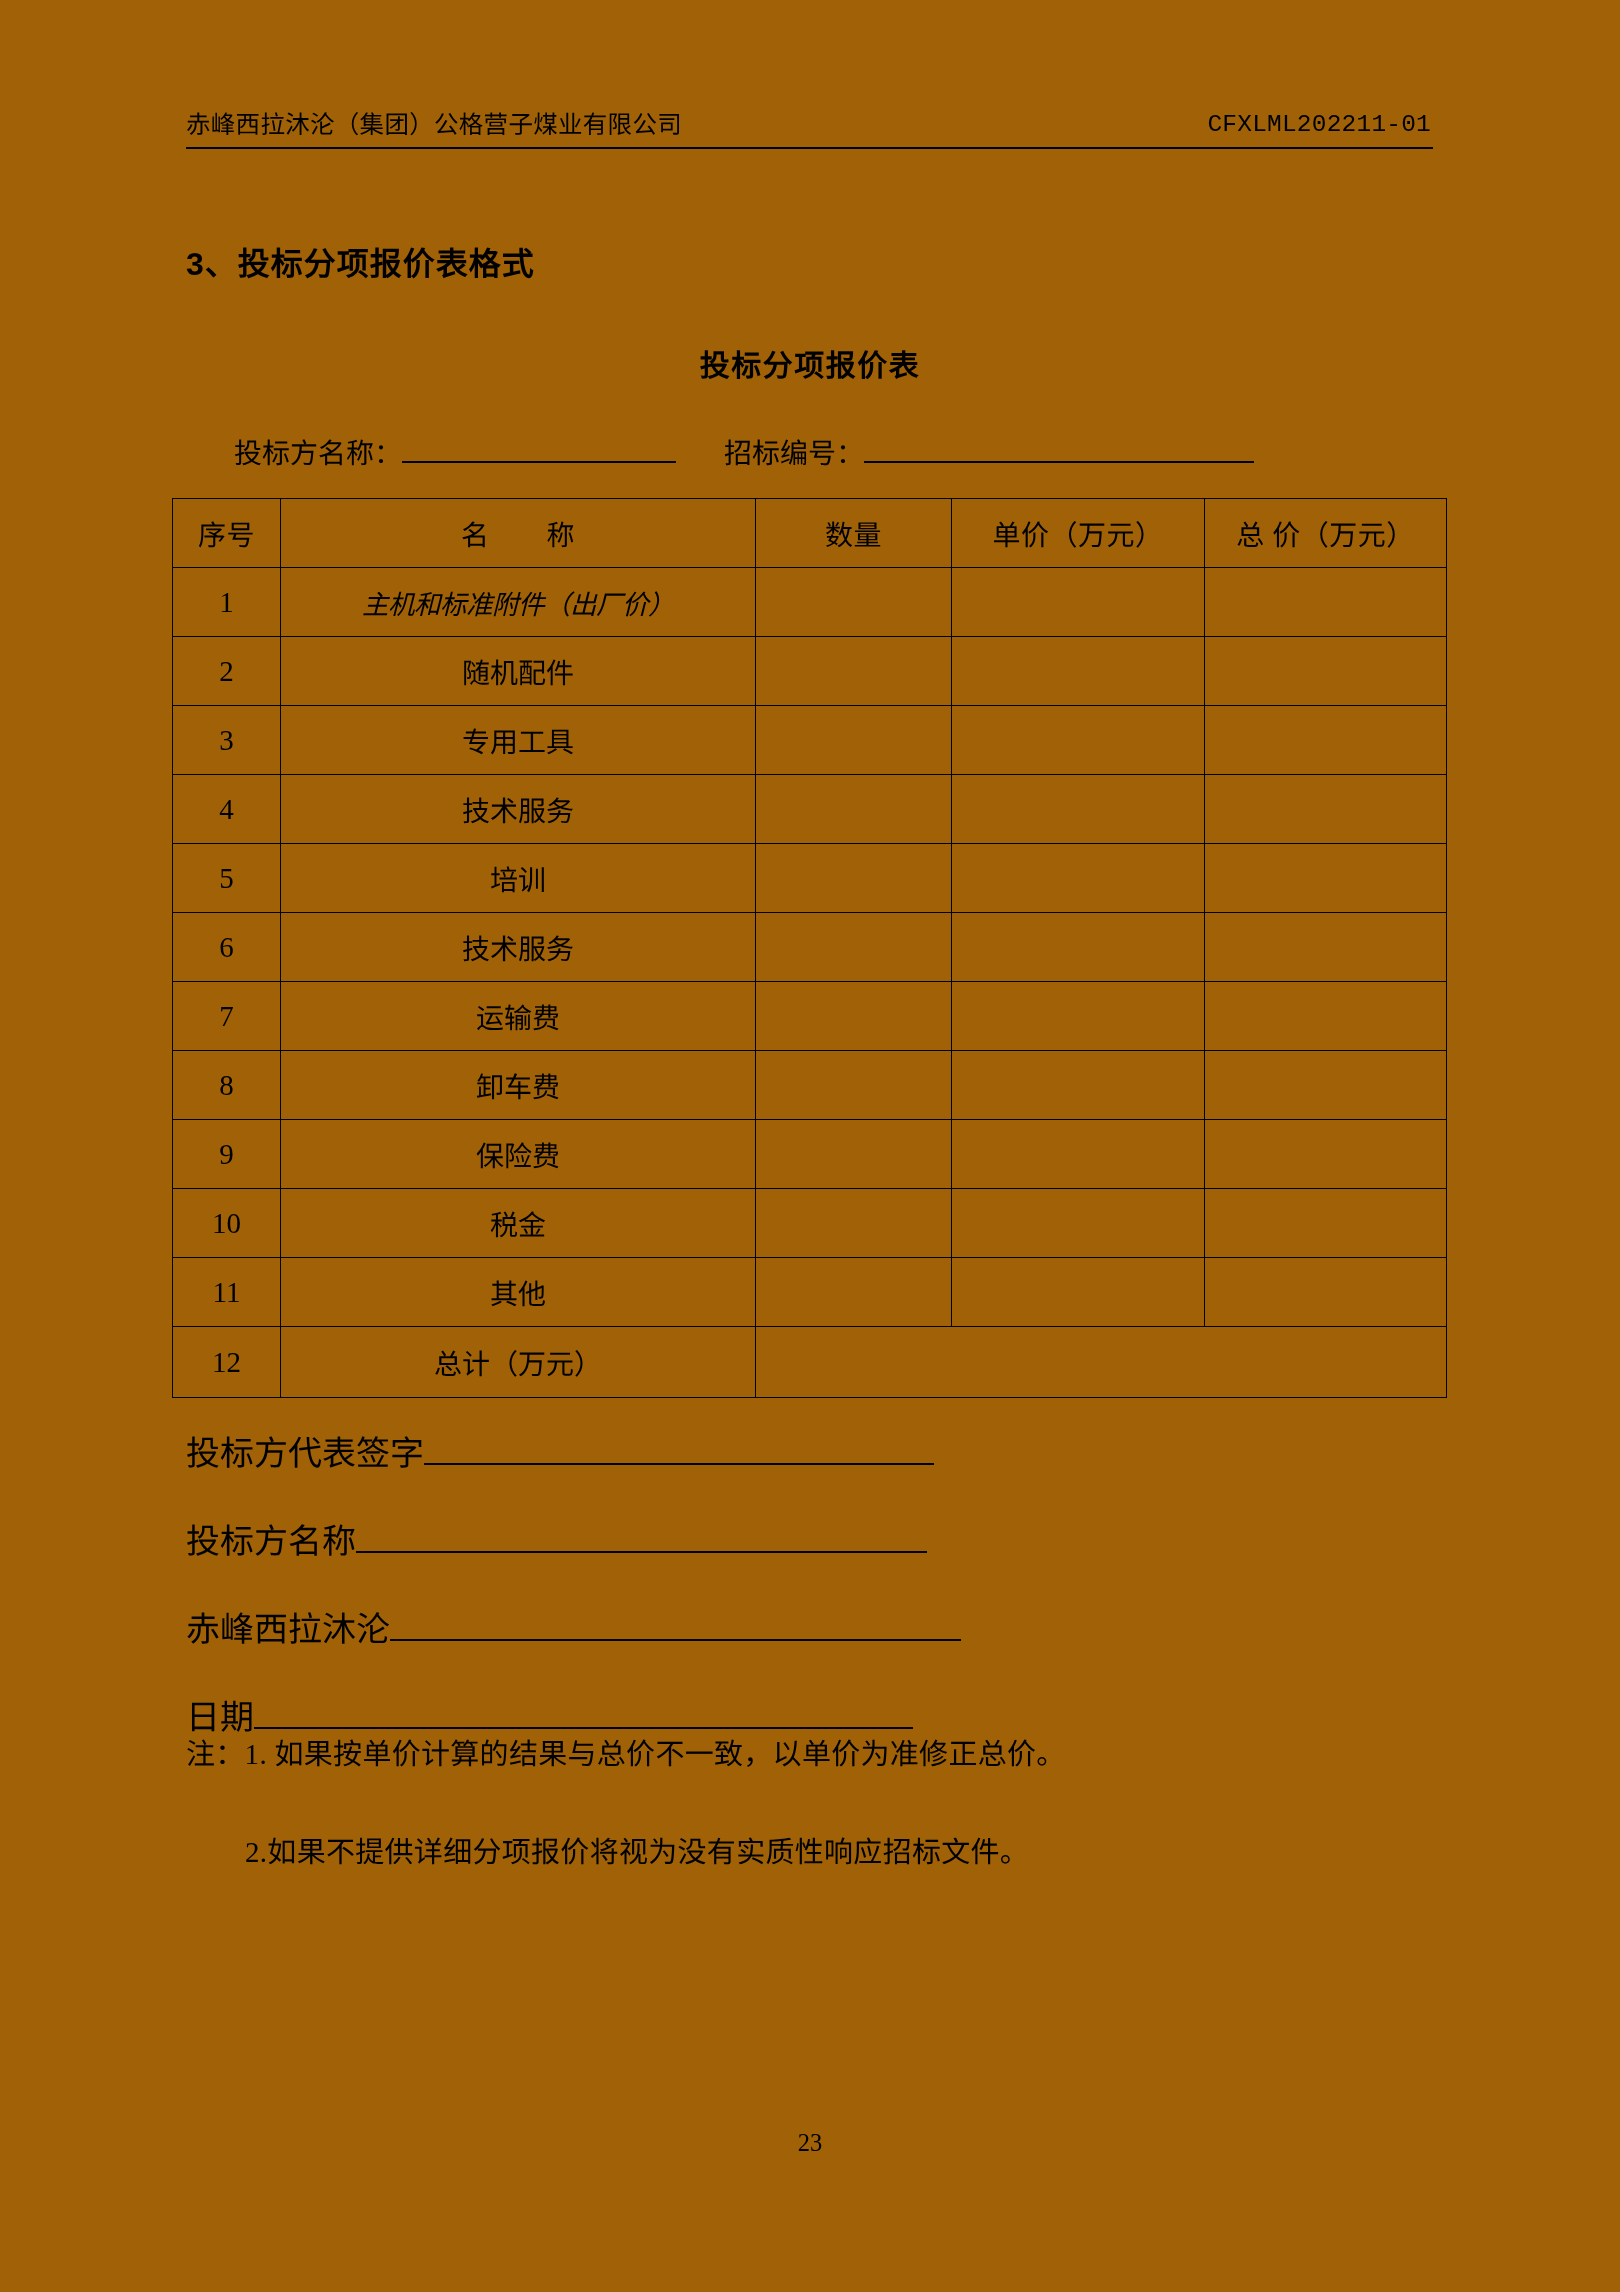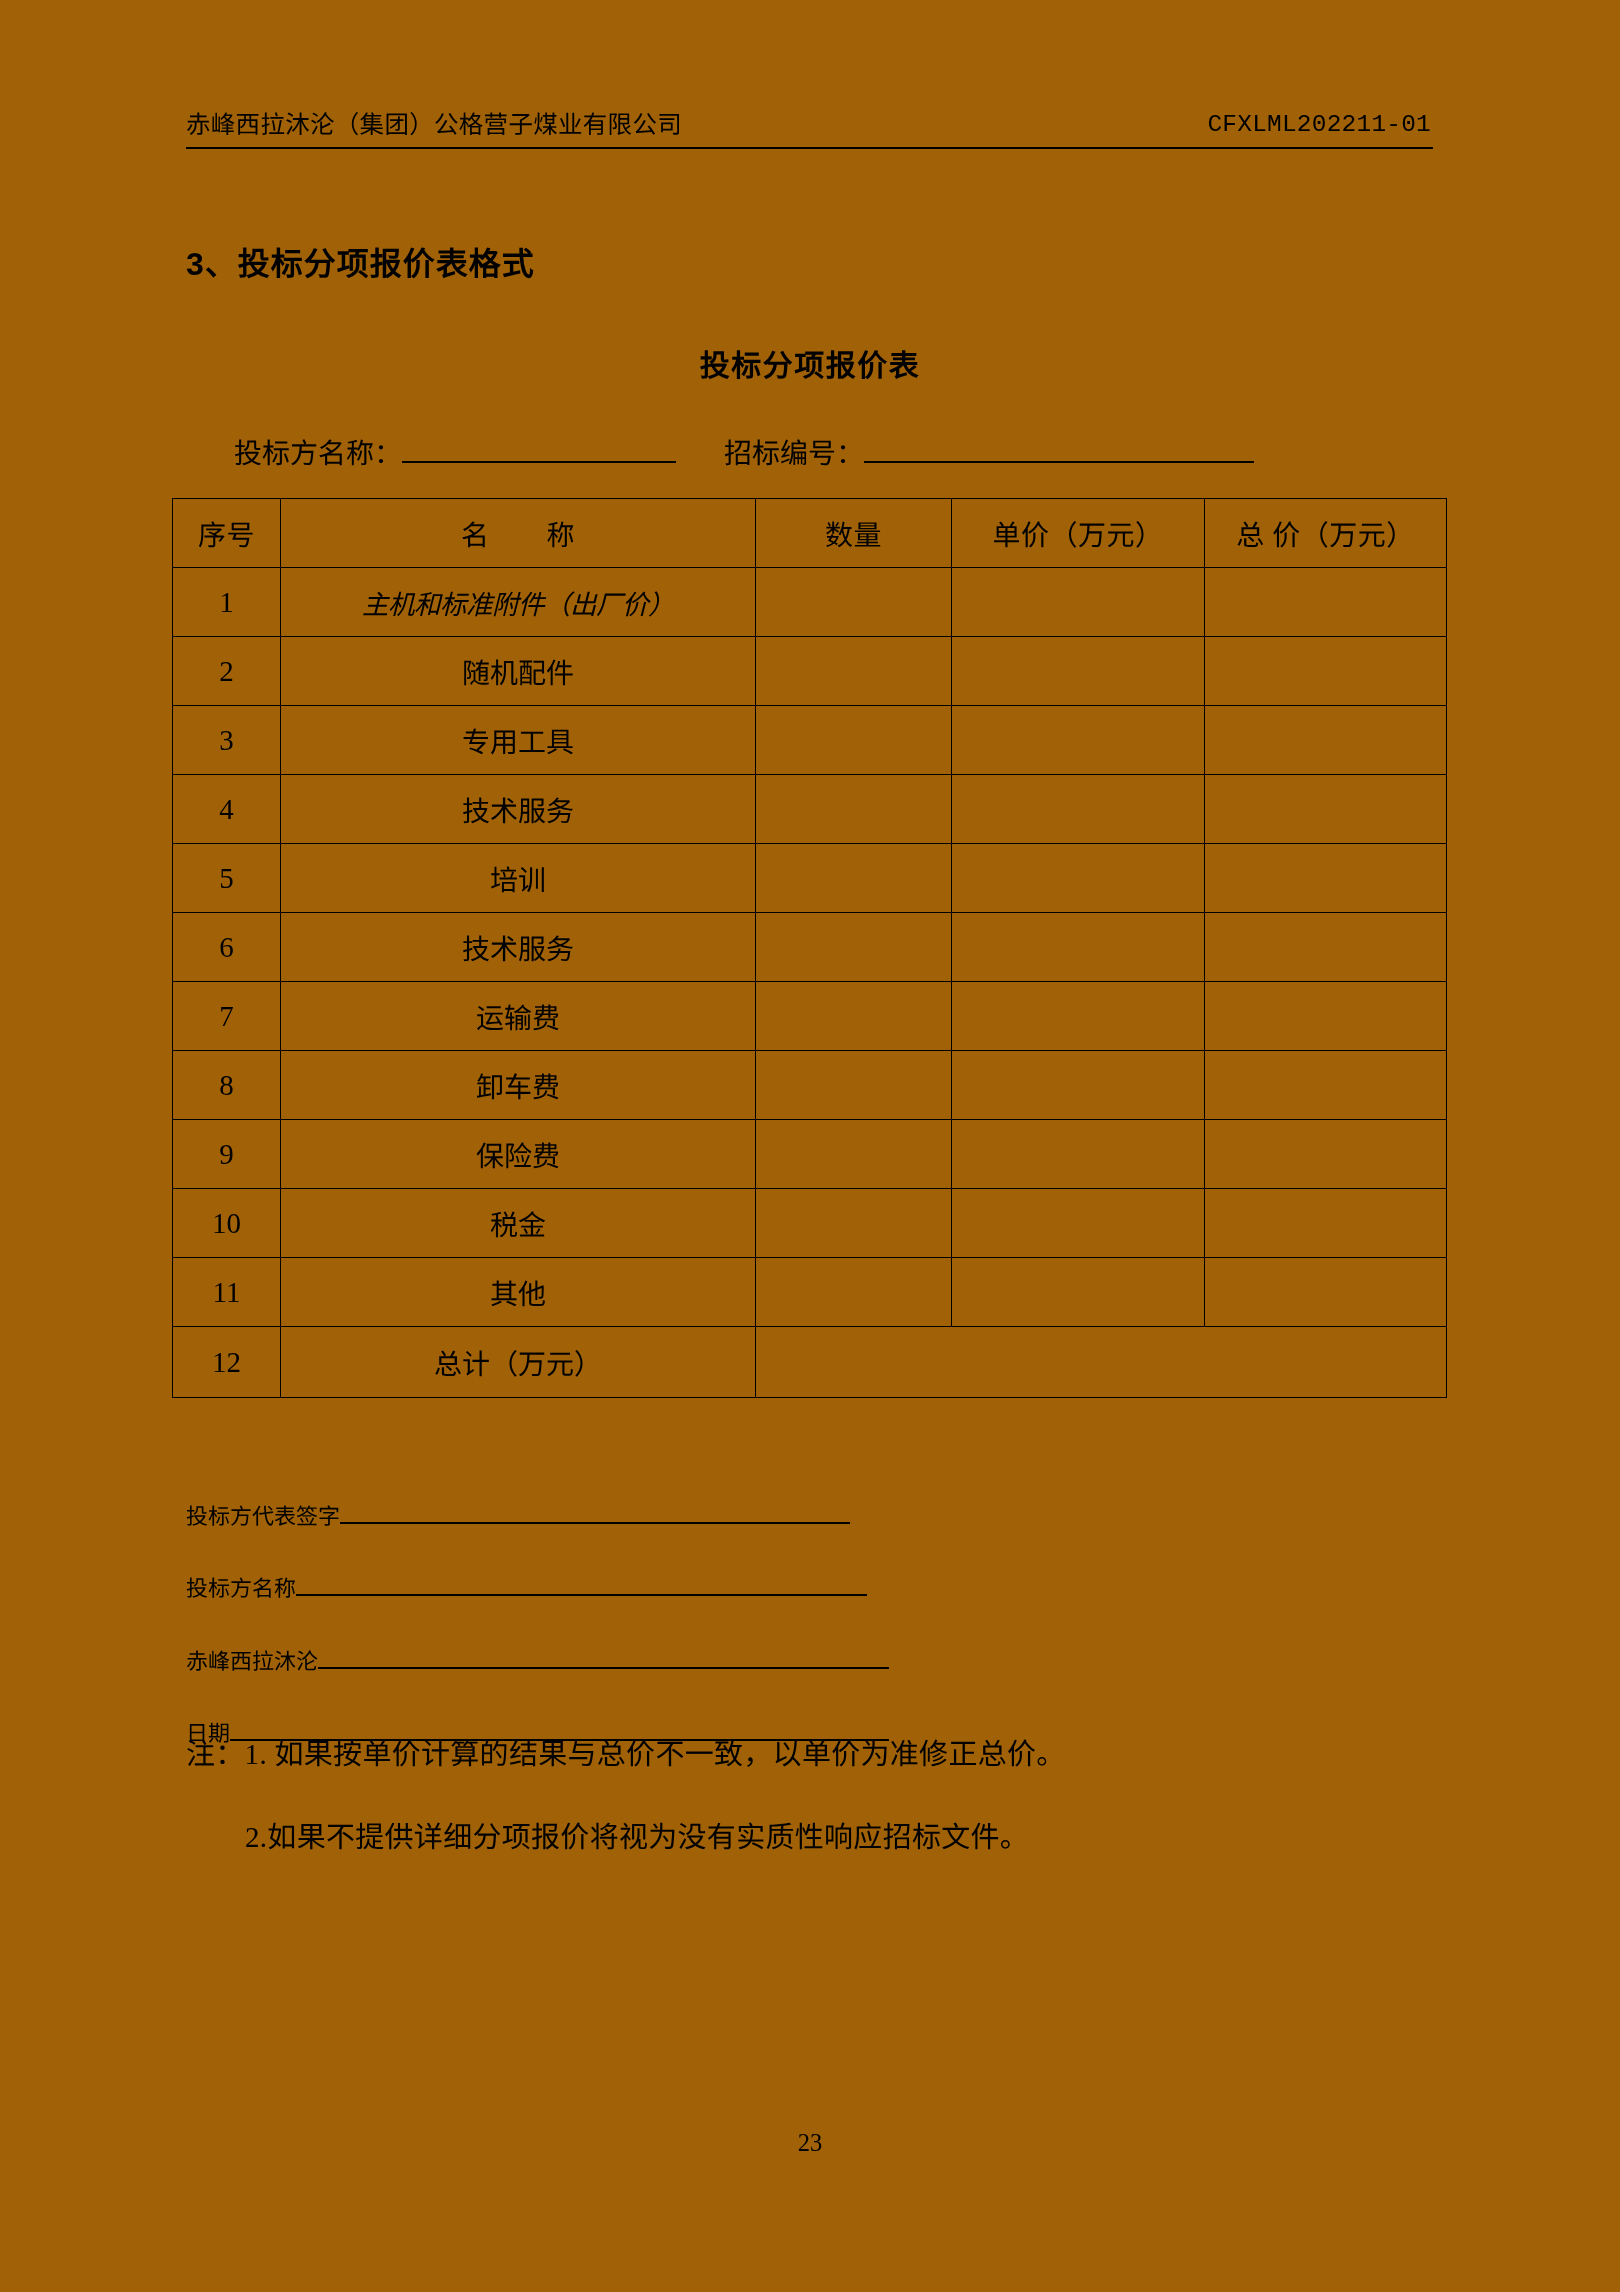--- a/index.html
+++ b/index.html
@@ -146,23 +146,23 @@
     font-style: italic;
   }
   .price-table tr.row-total td {
     height: 71px;
   }
 
   
   .sig-block {
     position: absolute;
     left: 186px;
-    top: 1496px;
+    top: 1426px;
     width: 1247px;
-    font-size: 22px;
+    font-size: 34px;
   }
   .sig-line {
     display: flex;
     align-items: baseline;
     white-space: nowrap;
     margin-bottom: 39px;
   }
   .sig-line .sig-label { flex: 0 0 auto; }
   .sig-line .sig-rule {
     display: inline-block;
@@ -176,21 +176,21 @@
 
   
   .notes {
     position: absolute;
     left: 186px;
     top: 1733px;
     width: 1274px;
     font-size: 29px;
     line-height: 1.45;
   }
-  .note-1 { margin: 0 0 41px 0; letter-spacing: 0.3px; }
+  .note-1 { margin: 0 0 56px 0; letter-spacing: 0.3px; }
   .note-2 { margin: 0; padding-left: 59px; letter-spacing: 0.3px; }
 
   
   .page-number {
     position: absolute;
     left: 0;
     top: 2129px;
     width: 1620px;
     text-align: center;
     font-size: 24.5px;

